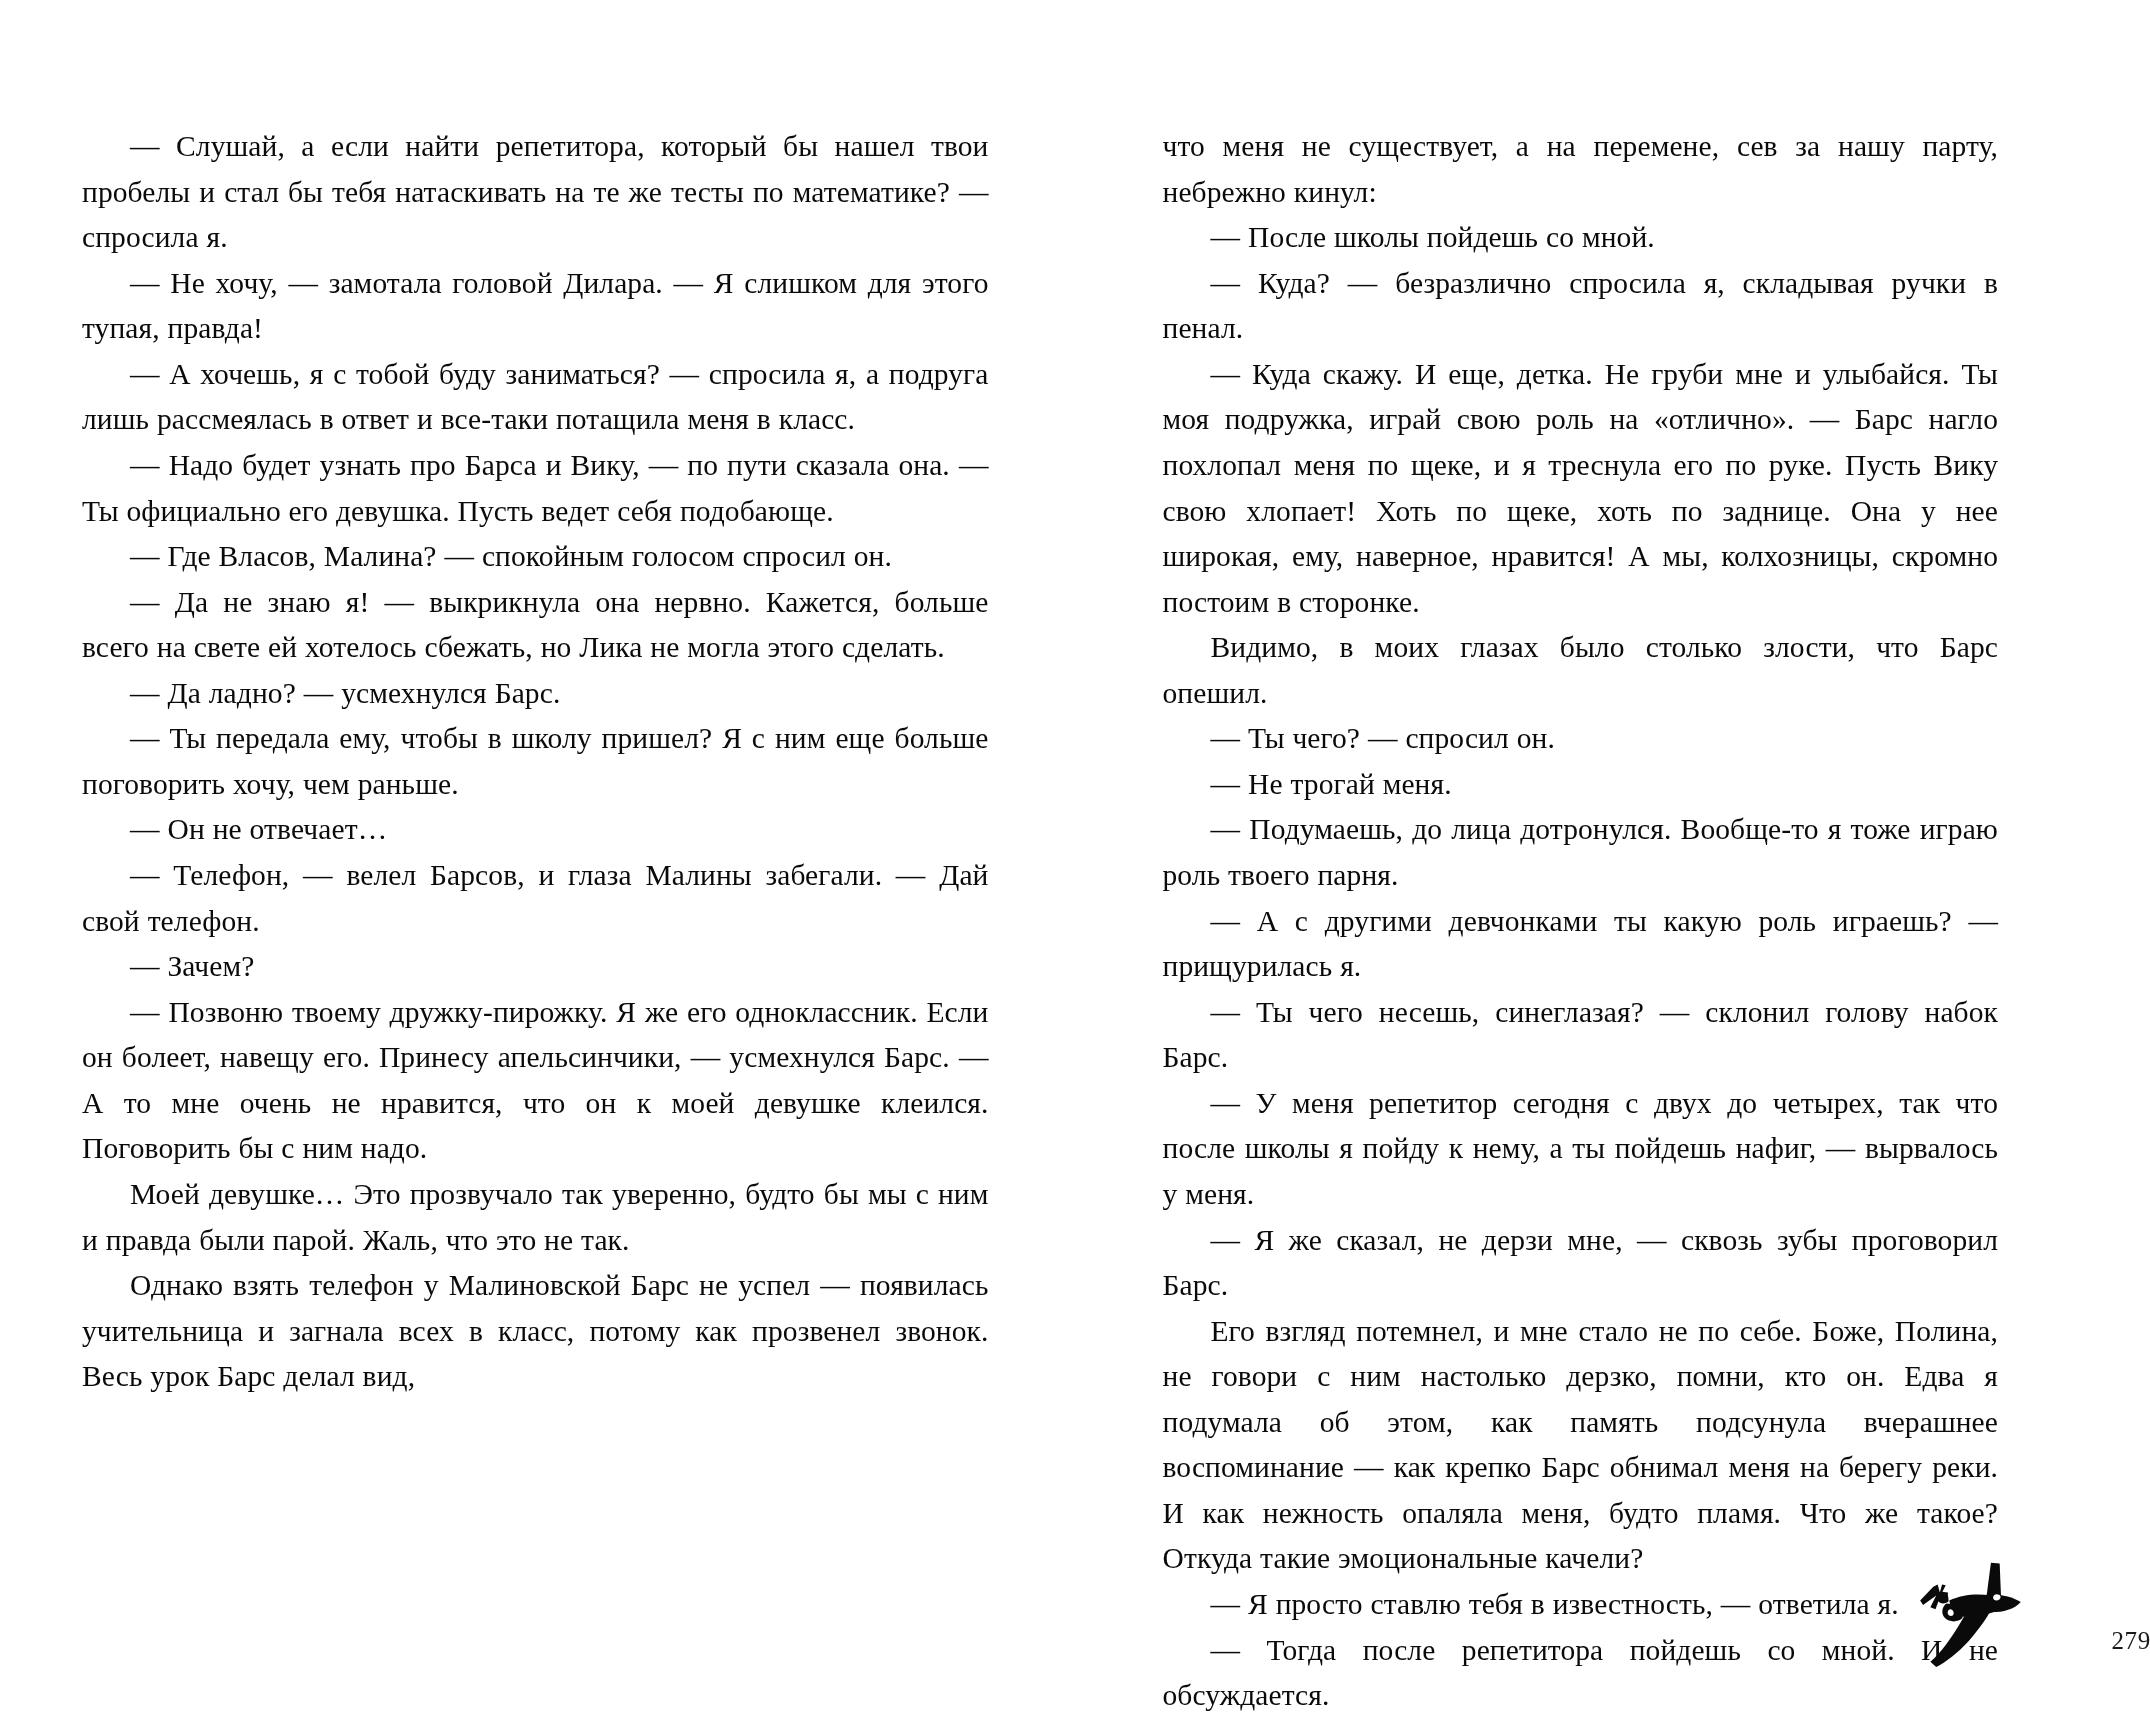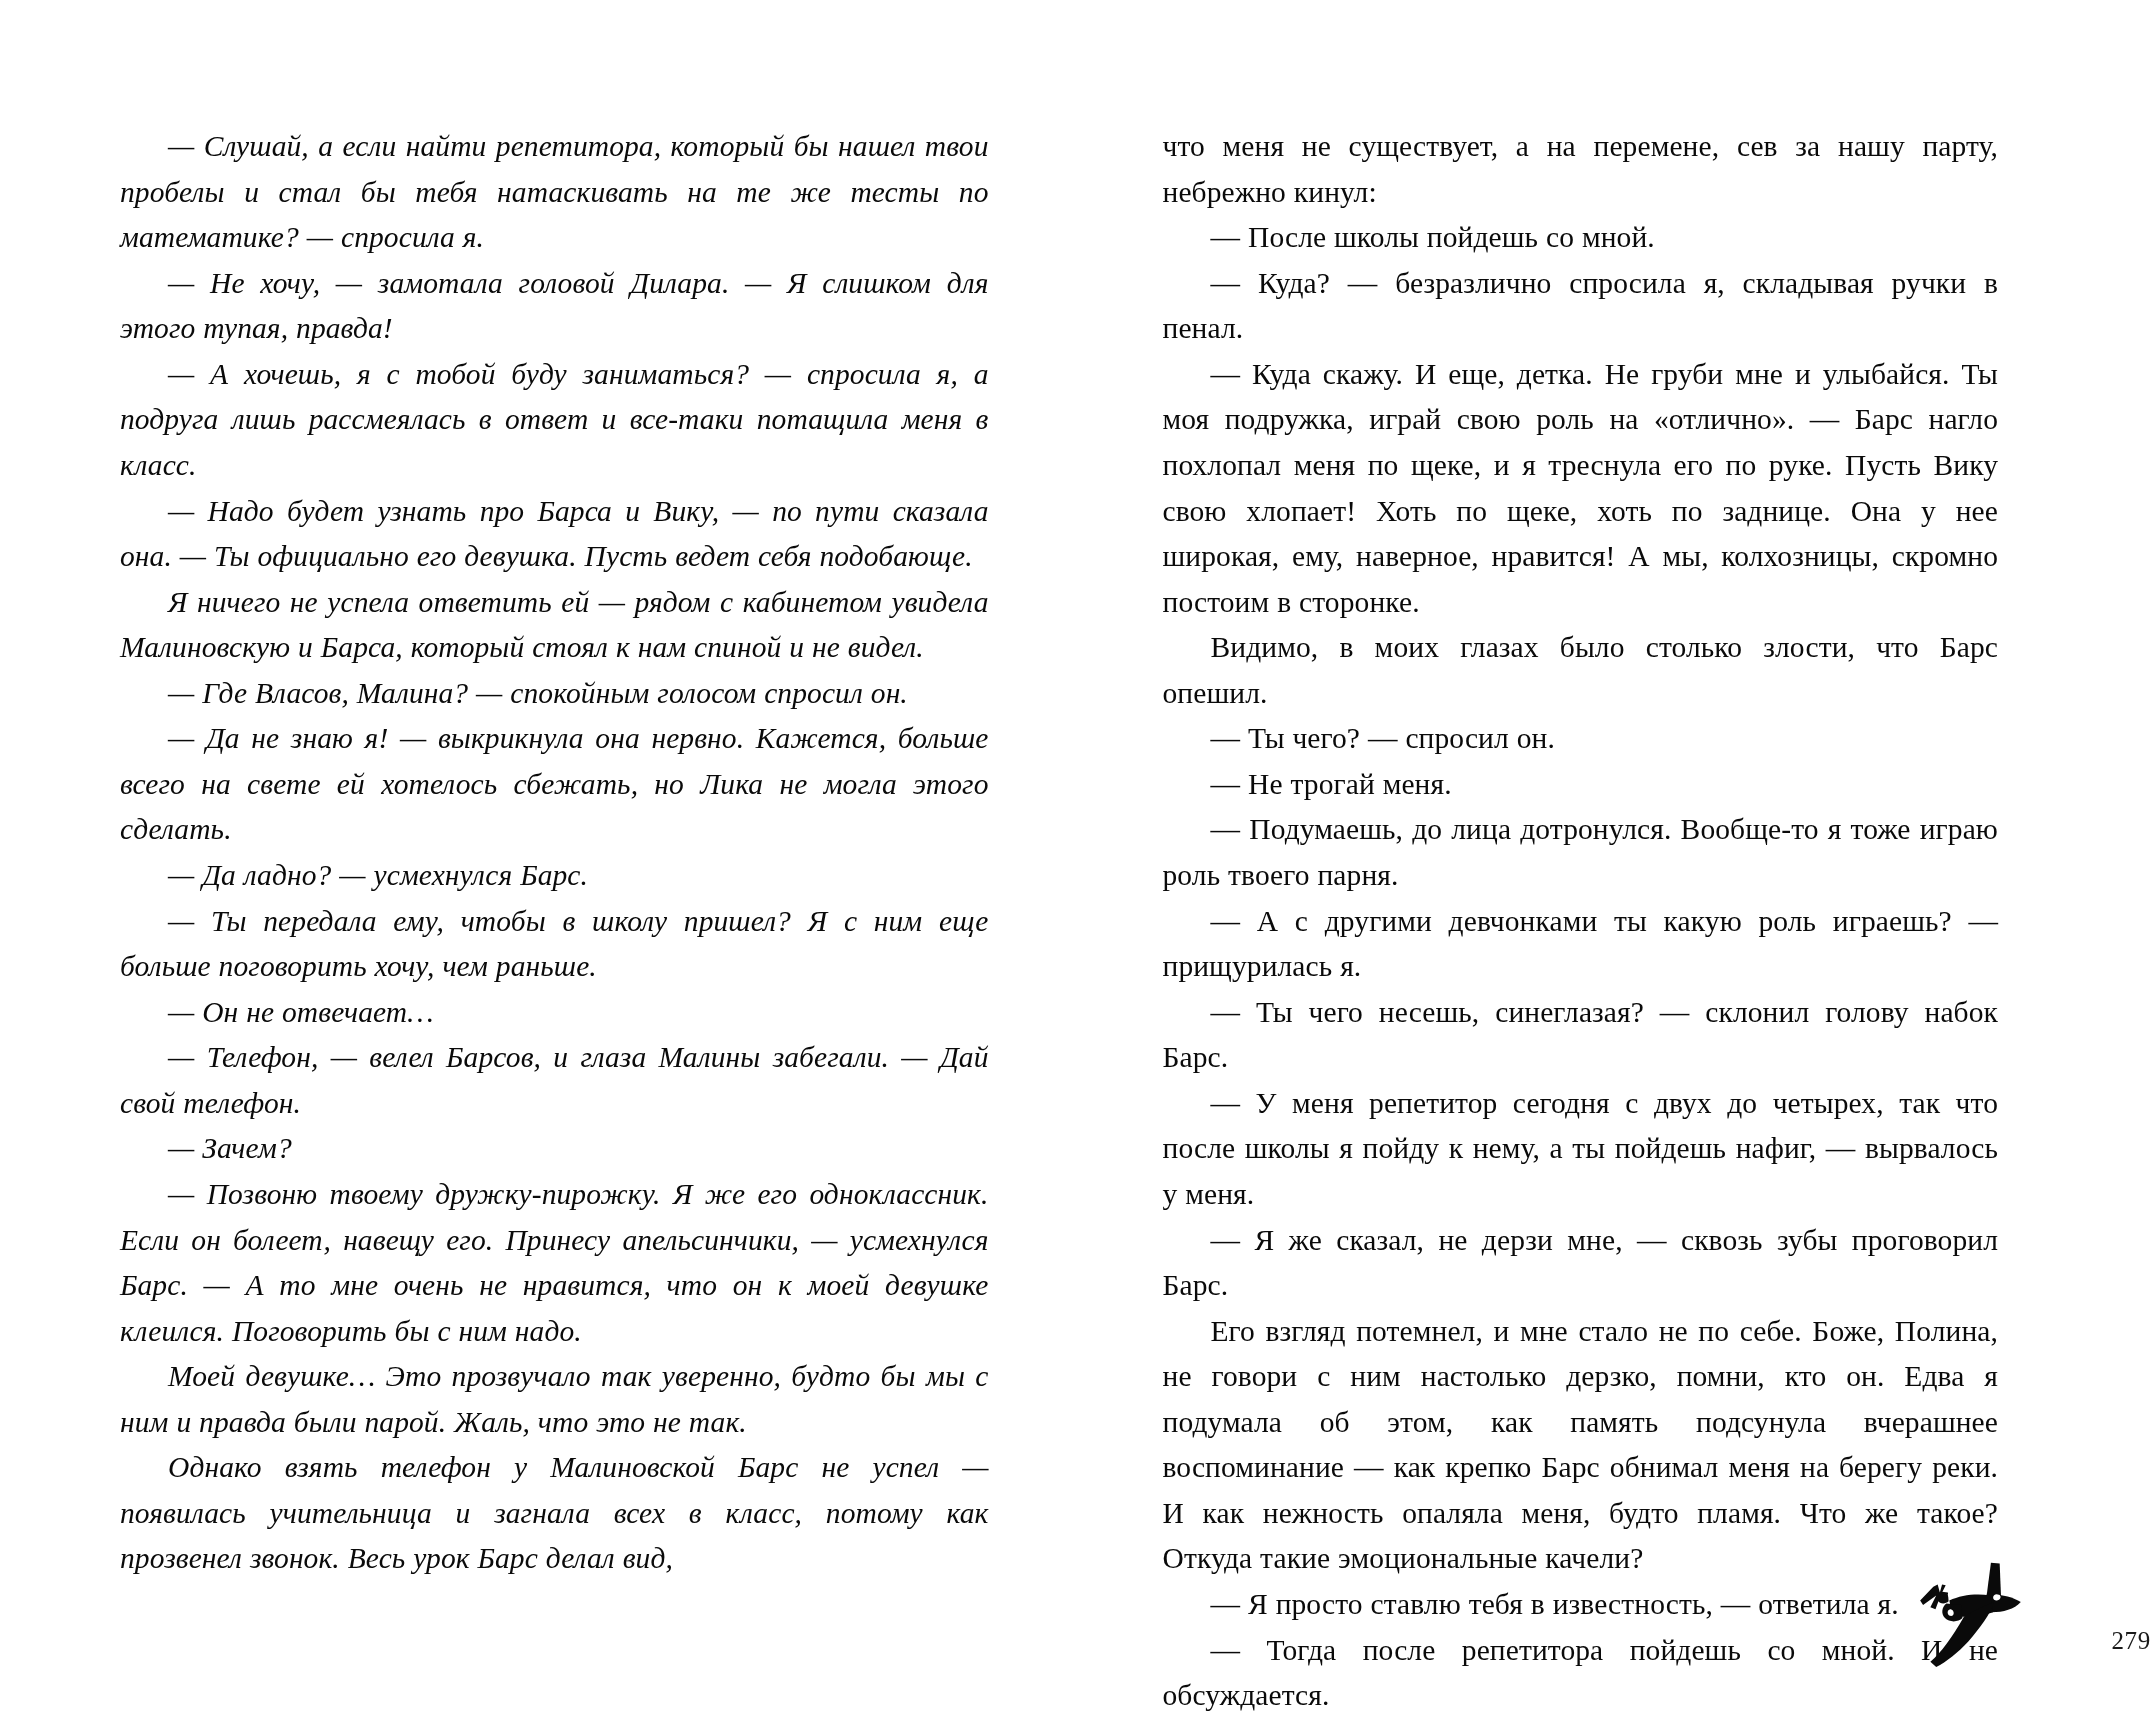--- a/index.html
+++ b/index.html
@@ -20,21 +20,21 @@
     inset: 0;
     display: flex;
     flex-direction: row;
   }
   .page {
     position: relative;
     width: 50%;
     height: 100%;
     box-sizing: border-box;
   }
-  .page-left  { padding: 124px 87px 0 120px; font-style: italic; }
+  .page-left  { padding: 124px 87px 0 82px; }
   .page-right { padding: 124px 153px 0 87px; }
 
   .text-block {
     font-size: 29.5px;
     line-height: 1.545;
     text-align: justify;
     text-justify: inter-word;
     hyphens: manual;
     letter-spacing: 0.1px;
     word-spacing: 0.4px;
@@ -77,21 +77,20 @@
 <body>
 
 <div class="spread">
 
   <div class="page page-left">
     <div class="text-block">
       <p>— Слушай, а если найти репетитора, который бы нашел твои пробелы и стал бы тебя натаскивать на те же тесты по математике? — спросила я.</p>
       <p>— Не хочу, — замотала головой Дилара. — Я слишком для этого тупая, правда!</p>
       <p>— А хочешь, я с тобой буду заниматься? — спросила я, а подруга лишь рассмеялась в ответ и все-таки потащила меня в класс.</p>
       <p>— Надо будет узнать про Барса и Вику, — по пути сказала она. — Ты официально его девушка. Пусть ведет себя подобающе.</p>
-      <p>Я ничего не успела ответить ей — рядом с кабинетом увидела Малиновскую и Барса, который стоял к нам спиной и не видел.</p>
       <p>— Где Власов, Малина? — спокойным голосом спросил он.</p>
       <p>— Да не знаю я! — выкрикнула она нервно. Кажется, больше всего на свете ей хотелось сбежать, но Лика не могла этого сделать.</p>
       <p>— Да ладно? — усмехнулся Барс.</p>
       <p>— Ты передала ему, чтобы в школу пришел? Я с ним еще больше поговорить хочу, чем раньше.</p>
       <p>— Он не отвечает…</p>
       <p>— Телефон, — велел Барсов, и глаза Малины забегали. — Дай свой телефон.</p>
       <p>— Зачем?</p>
       <p>— Позвоню твоему дружку-пирожку. Я же его одноклассник. Если он болеет, навещу его. Принесу апельсинчики, — усмехнулся Барс. — А то мне очень не нравится, что он к моей девушке клеился. Поговорить бы с ним надо.</p>
       <p>Моей девушке… Это прозвучало так уверенно, будто бы мы с ним и правда были парой. Жаль, что это не так.</p>
       <p>Однако взять телефон у Малиновской Барс не успел — появилась учительница и загнала всех в класс, потому как прозвенел звонок. Весь урок Барс делал вид,</p>

